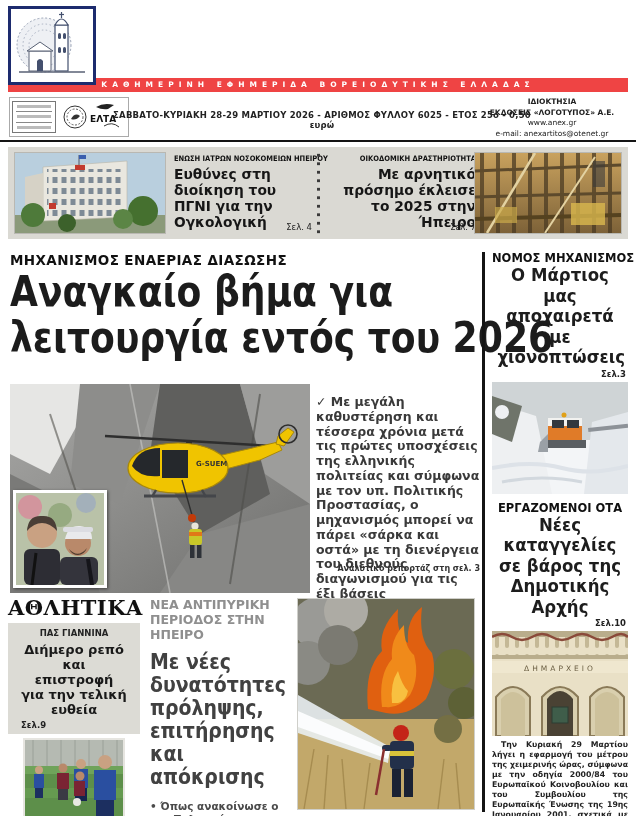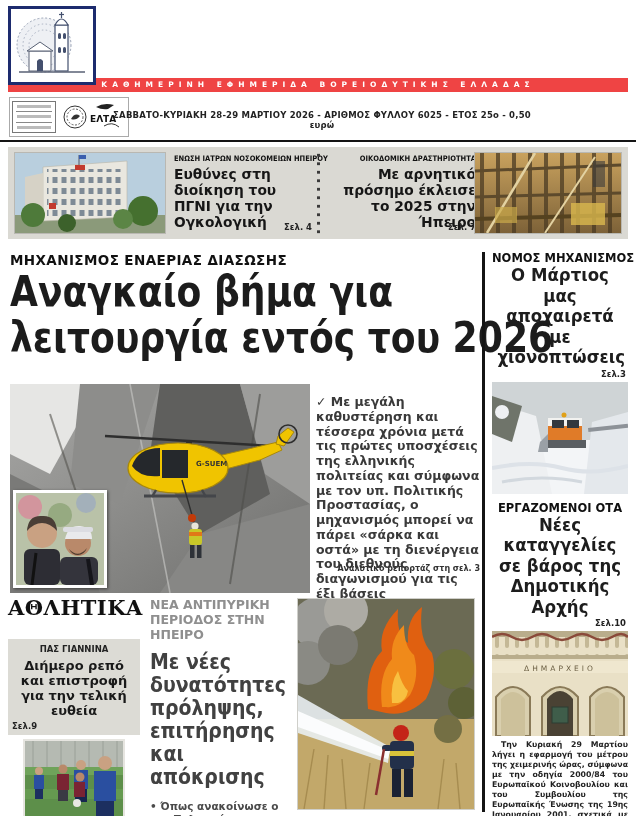--- a/index.html
+++ b/index.html
@@ -36,21 +36,21 @@
   .hosp{position:absolute;left:6px;top:5px;width:152px;height:82px;}
   .constr{position:absolute;right:6px;top:5px;width:148px;height:82px;}
   .tl-text{position:absolute;left:166px;top:7px;width:138px;height:80px;}
   .tr-text{position:absolute;left:318px;top:7px;width:150px;height:80px;text-align:right;}
   .box-kicker{font-size:7.5px;font-weight:bold;color:#111;white-space:nowrap;
               transform:scaleX(0.9);transform-origin:0 0;}
   .tr-text .box-kicker{transform-origin:100% 0;}
   .box-head{font-size:14.5px;font-weight:bold;line-height:1.1;margin-top:4px;color:#161616;
             transform:scaleX(0.95);transform-origin:0 0;}
   .tr-text .box-head{transform-origin:100% 0;}
-  .box-page{position:absolute;right:0;bottom:2px;font-size:8.5px;font-weight:bold;color:#222;}
+  .box-page{position:absolute;right:0;bottom:2px;font-size:8.5px;font-weight:normal;color:#222;}
   .dots{position:absolute;left:308px;top:4px;width:5px;height:84px;
         background-image:radial-gradient(circle,#3a3a3a 1.6px,transparent 1.8px);
         background-size:5px 8.5px;background-repeat:repeat-y;}
   
   .lead-kicker{position:absolute;left:10px;top:252px;font-size:13.5px;font-weight:bold;
                letter-spacing:0.4px;color:#111;}
   .lead-head{position:absolute;left:10px;top:269px;width:470px;font-size:42px;font-weight:bold;
              color:#1c1c1c;line-height:1.1;transform:scaleX(0.86);transform-origin:0 0;white-space:nowrap;}
   .hero{position:absolute;left:10px;top:384px;width:300px;height:209px;}
   .hero svg{display:block;}
@@ -69,21 +69,21 @@
   .sb-page{text-align:right;font-size:8.5px;font-weight:bold;margin:1px 2px 3px 0;color:#222;}
   .sb-photo{width:136px;height:112px;}
   .sb-photo2{width:136px;height:105px;}
   .sb3-head{text-align:center;font-size:16px;font-weight:bold;line-height:1.2;margin-top:8px;color:#161616;}
   .sb3-p{font-size:7.8px;line-height:1.28;text-align:justify;text-indent:9px;color:#222;margin-top:4px;}
   .sb3-p.bold{font-weight:bold;}
   
   .sports{position:absolute;left:8px;top:595px;width:132px;}
   .sports-title{font-family:"DejaVu Serif",serif;font-weight:bold;font-size:21px;
                 text-align:center;letter-spacing:0.5px;color:#111;}
-  .sports-box{background:#dcdbd5;margin-top:19px;padding:5px 4px 4px;position:relative;}
+  .sports-box{background:#dcdbd5;margin-top:3px;padding:5px 13px 4px;position:relative;}
   .sports-kicker{font-size:8.5px;font-weight:bold;text-align:center;color:#222;}
   .sports-head{font-size:13px;font-weight:bold;text-align:center;line-height:1.16;margin-top:4px;color:#191919;}
   .sports-page{font-size:8.5px;font-weight:bold;margin-top:3px;color:#222;}
   .sports-photo{width:98px;height:102px;margin:4px auto 0;border:2px solid #e6e5e0;box-sizing:content-box;}
   .fire-col{position:absolute;left:150px;top:597px;width:142px;}
   .fire-kicker{color:#8f8f8f;font-weight:bold;font-size:12.5px;line-height:1.2;}
   .fire-head{font-size:21px;font-weight:bold;color:#414141;line-height:1.1;margin-top:9px;
              transform:scaleX(0.9);transform-origin:0 0;width:111%;}
   .fire-body{font-size:10.5px;font-weight:bold;color:#4a4a4a;line-height:1.28;margin-top:10px;}
   .fire-photo{position:absolute;left:297px;top:598px;width:178px;height:212px;border:1px solid #cfcfca;box-sizing:border-box;}
@@ -127,20 +127,26 @@
         <circle cx="13" cy="16" r="11" fill="none" stroke="#333" stroke-width="1"></circle>
         <circle cx="13" cy="16" r="8" fill="none" stroke="#333" stroke-width="0.8" stroke-dasharray="2 1.5"></circle>
         <path d="M9 18 Q13 11 18 15 Q14 20 9 18 Z" fill="#333"></path>
         <path d="M34 6 Q42 1 52 4 L46 8 Q40 9 34 6 Z" fill="#222"></path>
         <text x="28" y="21" font-size="9" font-weight="bold" font-family="DejaVu Sans" fill="#111">ΕΛΤΑ</text>
         <path d="M42 25 Q50 20 57 26" fill="none" stroke="#333" stroke-width="1"></path>
       </svg>
     </div>
   </div>
   <div class="dateline">ΣΑΒΒΑΤΟ-ΚΥΡΙΑΚΗ 28-29 ΜΑΡΤΙΟΥ 2026  -  ΑΡΙΘΜΟΣ ΦΥΛΛΟΥ 6025 - ΕΤΟΣ 25ο - 0,50 ευρώ</div>
+  <div class="ownership">
+    <div class="b">ΙΔΙΟΚΤΗΣΙΑ</div>
+    <div class="b">ΕΚΔΟΣΕΙΣ «ΛΟΓΟΤΥΠΟΣ» Α.Ε.</div>
+    <div>www.anex.gr</div>
+    <div>e-mail: anexartitos@otenet.gr</div>
+  </div>
   <div class="toprule"></div>
 
   <div class="topstrip">
     <div class="hosp photo-frame">
       <svg width="150" height="80" viewBox="0 0 150 80">
         <rect width="150" height="80" fill="#b9cfde"></rect>
         <rect x="0" y="62" width="150" height="18" fill="#8b9a7a"></rect>
         <polygon points="28,14 112,8 112,64 28,68" fill="#e9e7df" stroke="#b9b5a8" stroke-width="0.6"></polygon>
         <polygon points="10,24 28,20 28,66 10,64" fill="#d6d2c6"></polygon>
         <rect x="32" y="16" width="76" height="48" fill="url(#winpat)"></rect>

